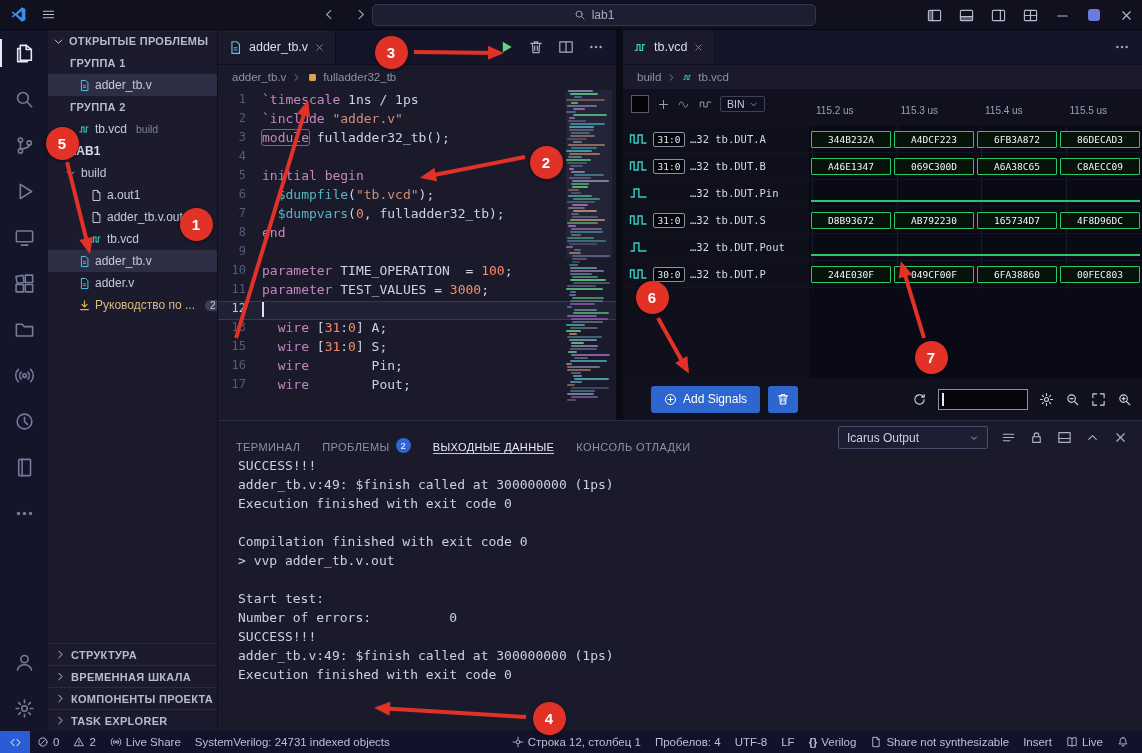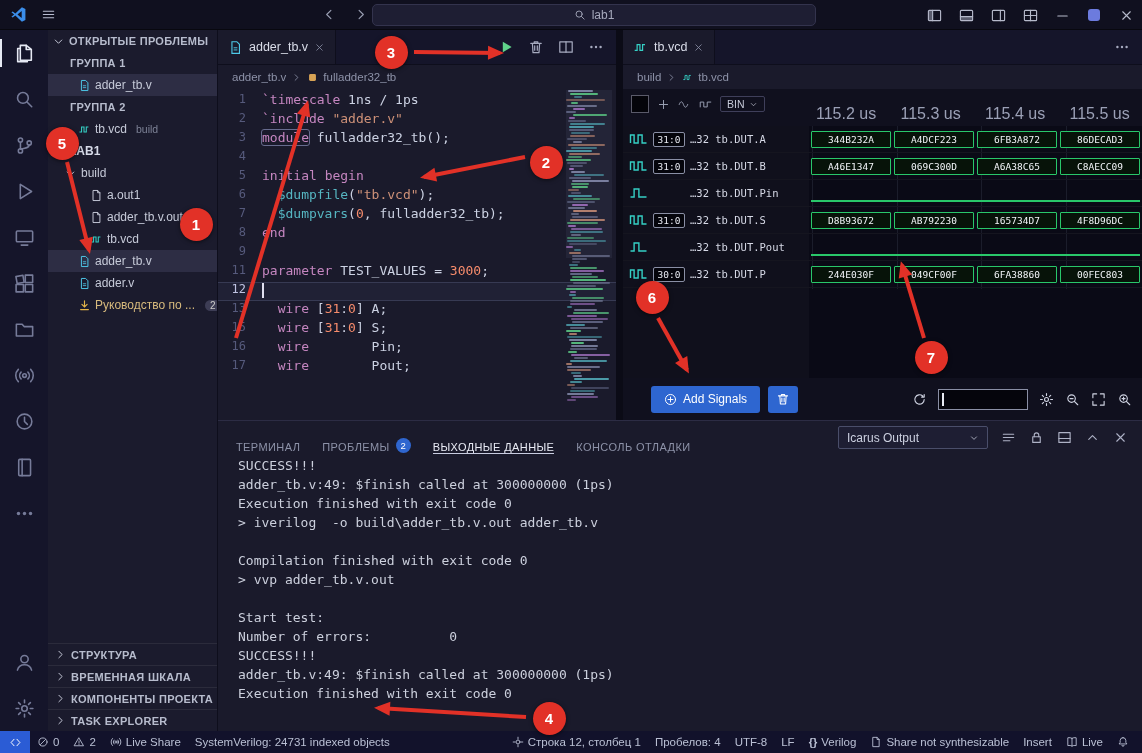--- a/index.html
+++ b/index.html
@@ -66,21 +66,21 @@
 .mm-slider{position:absolute;left:0;right:0;top:0;height:168px;background:rgba(150,160,210,.08)}
 .mm-bar{height:2px;margin-bottom:1px;border-radius:1px}
 
 .wave-panel{position:absolute;left:398px;top:0;right:0;height:390px;background:#10101e;border-left:7px solid #0b0b16}
 .wave-toolbar{position:absolute;top:62px;left:8px;height:24px;display:flex;align-items:center;gap:8px;color:#9aa0b4}
 .swatch{width:18px;height:18px;background:#04040a;border:1px solid #5a5a6a}
 .wt svg{width:13px;height:13px}
 .bin-select{display:flex;align-items:center;gap:4px;border:1px solid #3f3f5a;border-radius:2px;padding:1px 6px;font-size:10.5px;color:#c6cad8}
 .bin-select .ic svg{width:9px;height:9px}
 .ruler{position:absolute;top:72px;left:0;right:0;height:20px}
-.tlabel{position:absolute;top:3px;font-size:16px;color:#9ba0b6}
+.tlabel{position:absolute;top:3px;font-size:10px;color:#9ba0b6}
 .wave-rows{position:absolute;top:96px;left:0;right:0;bottom:42px;background:linear-gradient(90deg,#10101c 0 186px,#0a0a16 186px)}
 .wtick{position:absolute;top:0;width:1px;height:163px;background:rgba(160,170,200,.12)}
 .sig-row{height:27px;display:flex;align-items:center;border-bottom:1px solid #15151f;position:relative}
 .sig-left{width:186px;flex:none;display:flex;align-items:center;gap:5px;padding-left:6px;overflow:hidden}
 .sig-ic svg{width:19px;height:14px}
 .sig-bits{font:9.5px "DejaVu Sans Mono",monospace;background:#05050c;border:1px solid #8a8fa5;border-radius:2px;padding:1px 3px;color:#e8eaf2;min-width:32px;text-align:center}
 .sig-bits.ghost{visibility:hidden}
 .sig-name{font:10.5px "DejaVu Sans Mono",monospace;color:#d6d9e6;white-space:nowrap;overflow:hidden}
 .sig-wave{flex:1;height:100%;display:flex;align-items:center;gap:3px;padding:0 2px}
 .bus-seg{flex:1;height:17px;border:1px solid #29c76a;background:#071309;color:#f2f4f8;font:9.5px "DejaVu Sans Mono",monospace;display:flex;align-items:center;justify-content:center;border-radius:1px;overflow:hidden}
@@ -542,20 +542,24 @@
               <span class="gutter">7</span>
               <span class="lc"><span class="tk-pl">  </span><span class="tk-fn">$dumpvars</span><span class="tk-pl">(</span><span class="tk-num">0</span><span class="tk-pl">, fulladder32_tb);</span></span>
             </div>
             <div class="code-line ">
               <span class="gutter">8</span>
               <span class="lc"><span class="tk-kw">end</span></span>
             </div>
             <div class="code-line ">
               <span class="gutter">9</span>
               <span class="lc"></span>
+            </div>
+            <div class="code-line ">
+              <span class="gutter">10</span>
+              <span class="lc"><span class="tk-kw">parameter</span><span class="tk-pl"> TIME_OPERATION  = </span><span class="tk-num">100</span><span class="tk-pl">;</span></span>
             </div>
             <div class="code-line ">
               <span class="gutter">11</span>
               <span class="lc"><span class="tk-kw">parameter</span><span class="tk-pl"> TEST_VALUES = </span><span class="tk-num">3000</span><span class="tk-pl">;</span></span>
             </div>
             <div class="code-line current">
               <span class="gutter">12</span>
               <span class="lc"><span class="caret"></span></span>
             </div>
             <div class="code-line ">
@@ -961,21 +965,20 @@
               <svg viewBox="0 0 16 16" fill="none" stroke="currentColor" stroke-width="1.2" stroke-linecap="round" stroke-linejoin="round">
                 <path d="M4 4l8 8M12 4l-8 8"></path>
               </svg>
             </span>
         </div>
       </div>
       <div class="term" id="terminal-lines">
           <div class="tline">SUCCESS!!!</div>
           <div class="tline">adder_tb.v:49: $finish called at 300000000 (1ps)</div>
           <div class="tline">Execution finished with exit code 0</div>
-          <div class="tline">&gt; iverilog  -o build\adder_tb.v.out adder_tb.v</div>
           <div class="tline">&nbsp;</div>
           <div class="tline">Compilation finished with exit code 0</div>
           <div class="tline">&gt; vvp adder_tb.v.out</div>
           <div class="tline">&nbsp;</div>
           <div class="tline">Start test:</div>
           <div class="tline">Number of errors:          0</div>
           <div class="tline">SUCCESS!!!</div>
           <div class="tline">adder_tb.v:49: $finish called at 300000000 (1ps)</div>
           <div class="tline">Execution finished with exit code 0</div>
         </div>

